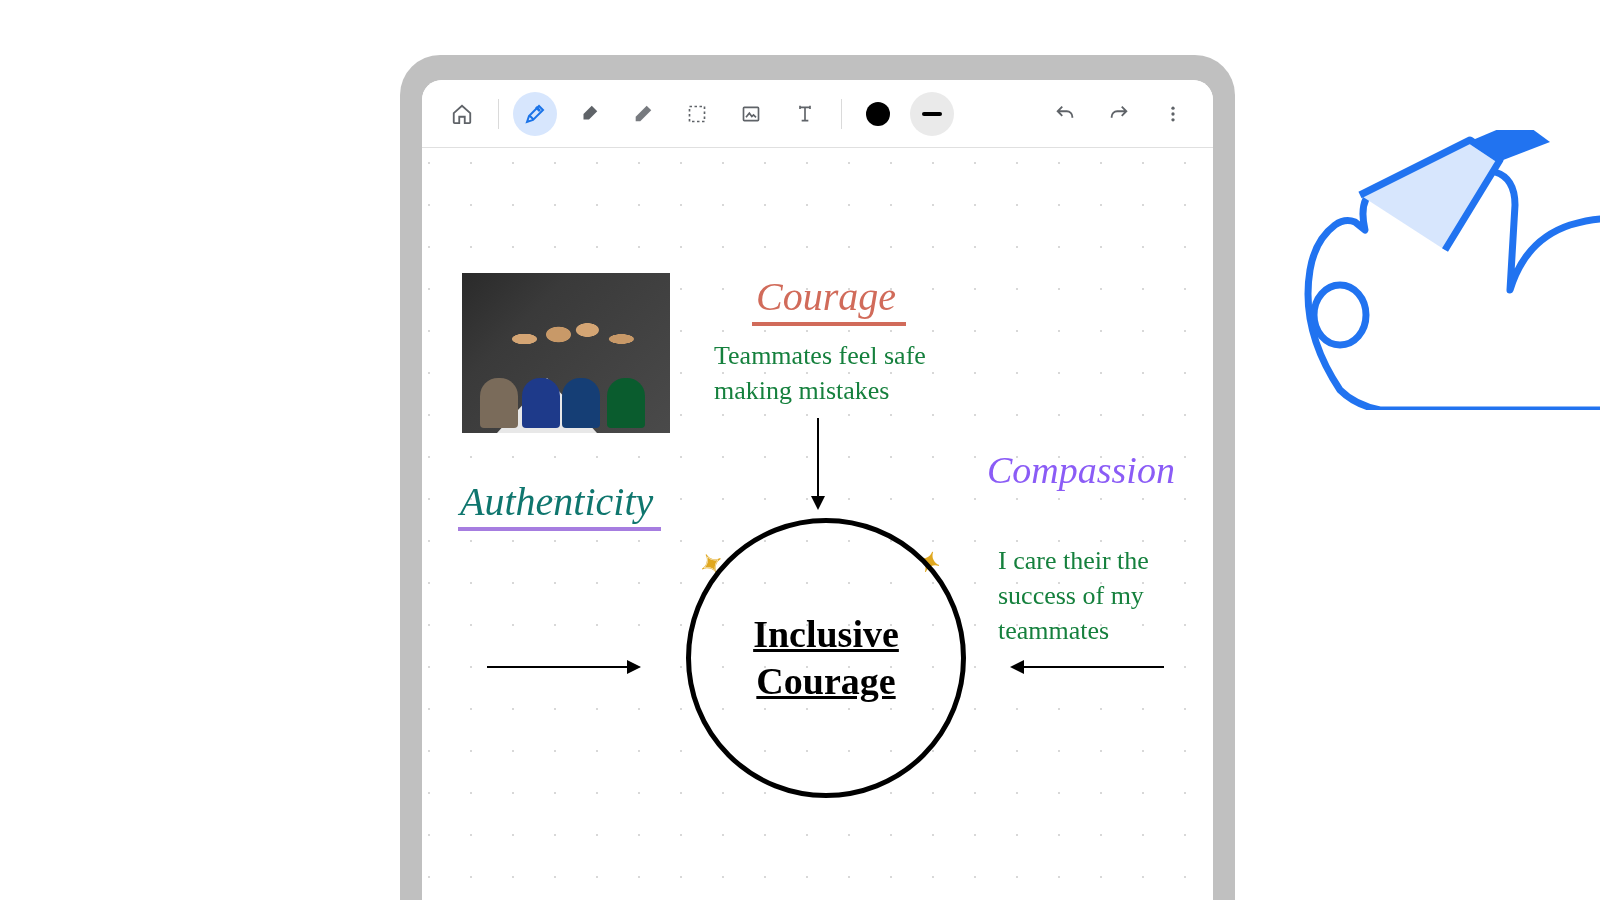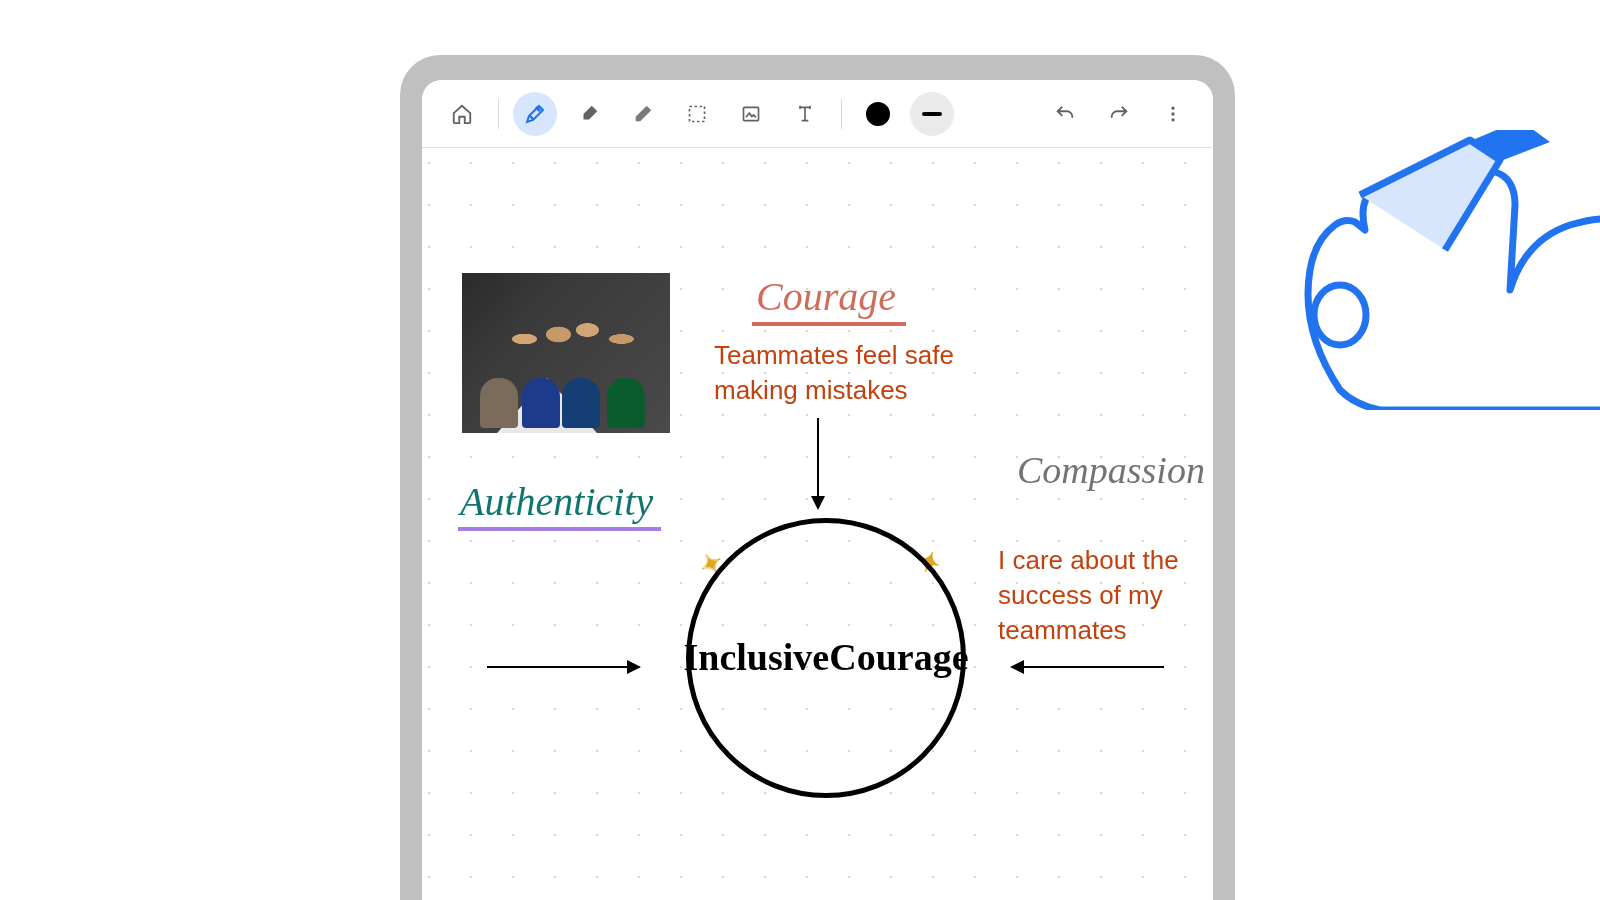--- a/index.html
+++ b/index.html
@@ -129,31 +129,31 @@
     .h-auth {
       left: 36px;
       top: 330px;
       font-size: 40px;
       color: #0f766e;
       font-style: italic;
       border-bottom: 4px solid #a67de0;
       padding: 0 8px 2px 2px;
     }
     .h-comp {
-      left: 595px;
+      left: 565px;
       top: 300px;
       font-size: 38px;
-      color: #737373;
+      color: #8b5cf6;
       font-style: italic;
     }
     .body-text {
       position: absolute;
-      font-family: Liberation Sans, sans-serif;
+      font-family: Liberation Serif, serif;
       font-size: 26px;
-      color: #c2410c;
+      color: #15803d;
       line-height: 1.35;
     }
     .t-courage { left: 292px; top: 190px; width: 240px; }
     .t-auth { left: 44px; top: 395px; width: 200px; }
     .t-comp { left: 576px; top: 395px; width: 210px; }
     .circle-wrap {
       position: absolute;
       left: 264px;
       top: 370px;
       width: 280px;
@@ -164,26 +164,28 @@
       inset: 0;
       border: 5px solid #000;
       border-radius: 50%;
     }
     .circle-text {
       position: absolute;
       inset: 0;
       display: flex;
       align-items: center;
       justify-content: center;
+      flex-direction: column;
       font-family: 'Segoe Script', 'Comic Sans MS', cursive;
       font-size: 38px;
       font-weight: 600;
       color: #000;
       text-align: center;
       line-height: 1.25;
+      text-decoration: underline;
     }
     .star {
       position: absolute;
       font-size: 28px;
       color: #e0a820;
       font-weight: bold;
     }
     .star1 { left: 278px; top: 400px; transform: rotate(-30deg); }
     .star2 { left: 495px; top: 398px; transform: rotate(20deg); }
     .arrow-line {
@@ -297,21 +299,21 @@
         <div class="p-body" style="left:100px;background:#153e75;"></div>
         <div class="p-body" style="left:145px;background:#0a5c2e;"></div>
       </div>
 
       <div class="heading h-courage">Courage</div>
       <div class="body-text t-courage">Teammates feel safe making mistakes</div>
 
       <div class="heading h-auth">Authenticity</div>
 
       <div class="heading h-comp">Compassion</div>
-      <div class="body-text t-comp">I care about the success of my teammates</div>
+      <div class="body-text t-comp">I care their the success of my teammates</div>
 
       <div class="arrow-line arr-down"></div>
       <div class="arrow-line arr-left"></div>
       <div class="arrow-line arr-right"></div>
 
       <div class="star star1">✦</div>
       <div class="star star2">✦</div>
 
       <div class="circle-wrap">
         <div class="circle-ring"></div>

